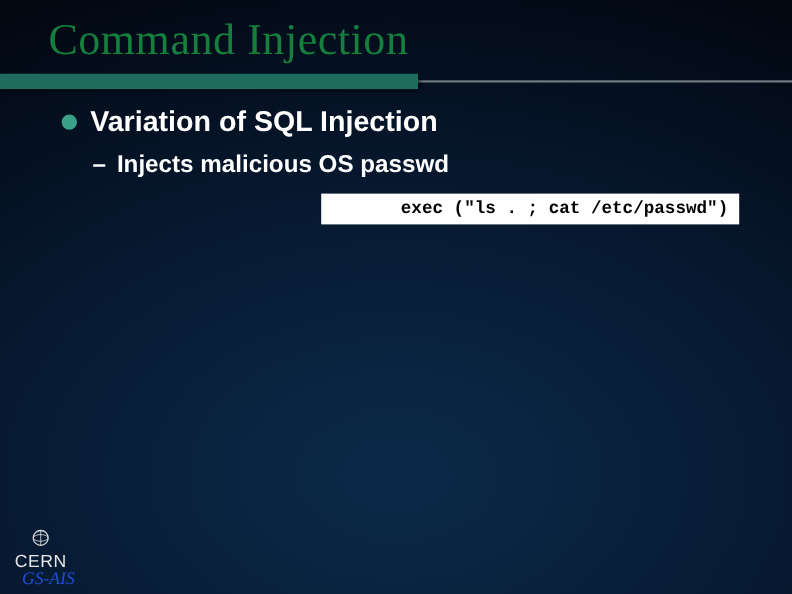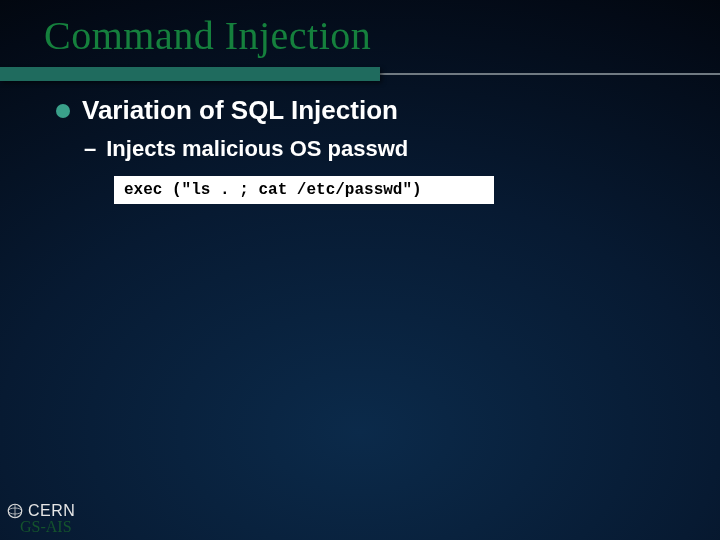--- a/index.html
+++ b/index.html
@@ -34,20 +34,21 @@
     position: absolute;
     left: 0;
     top: 0;
     width: 380px;
     height: 14px;
     background: #1f6b5e;
     box-shadow: 2px 2px 4px rgba(0,0,0,0.5);
   }
   .content {
     padding: 0 48px 0 56px;
+    text-align: right;
   }
   .bullet-row {
     display: flex;
     align-items: center;
     gap: 12px;
     margin-bottom: 10px;
   }
   .bullet-dot {
     width: 14px;
     height: 14px;
@@ -92,38 +93,40 @@
     position: absolute;
     left: 6px;
     bottom: 4px;
     display: flex;
     flex-direction: column;
   }
   .footer-top {
     display: flex;
     align-items: center;
     gap: 4px;
+    flex-direction: column;
   }
   .logo {
     width: 18px;
     height: 18px;
   }
   .logo svg { width: 100%; height: 100%; }
   .cern-label {
     font-family: Arial, sans-serif;
     font-size: 16px;
     color: #e6e6e6;
     letter-spacing: 0.5px;
   }
   .gs-label {
     font-family: "Times New Roman", Times, serif;
     font-size: 16px;
-    color: #14532d;
+    color: #1d4ed8;
     margin-left: 14px;
     margin-top: -2px;
+    font-style: italic;
   }
 </style>
 </head>
 <body>
 
 <div class="title">Command Injection</div>
 
 <div class="underline-wrap">
   <div class="underline-full"></div>
   <div class="underline-accent"></div>

